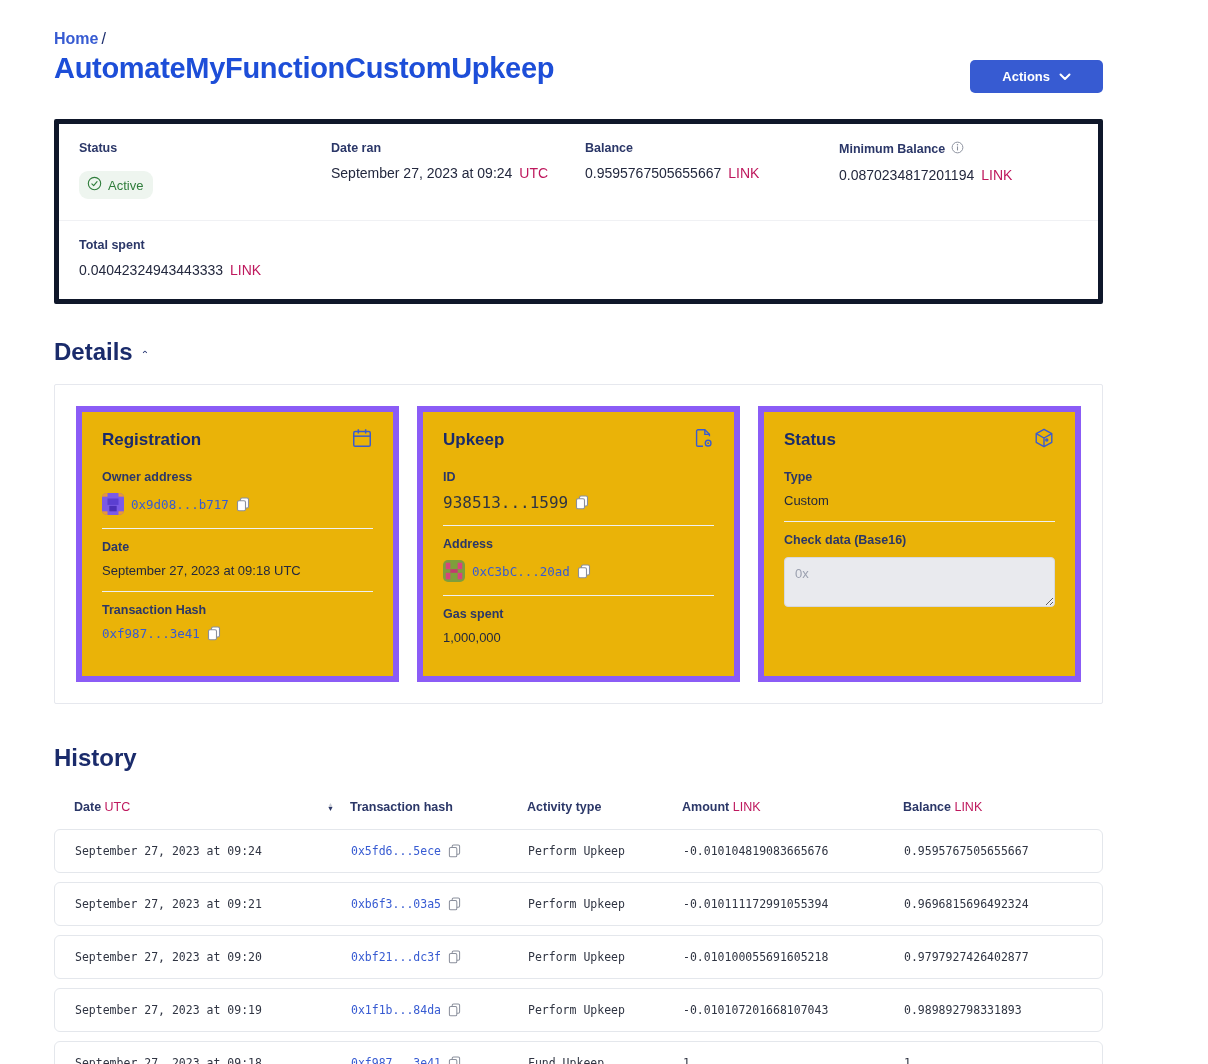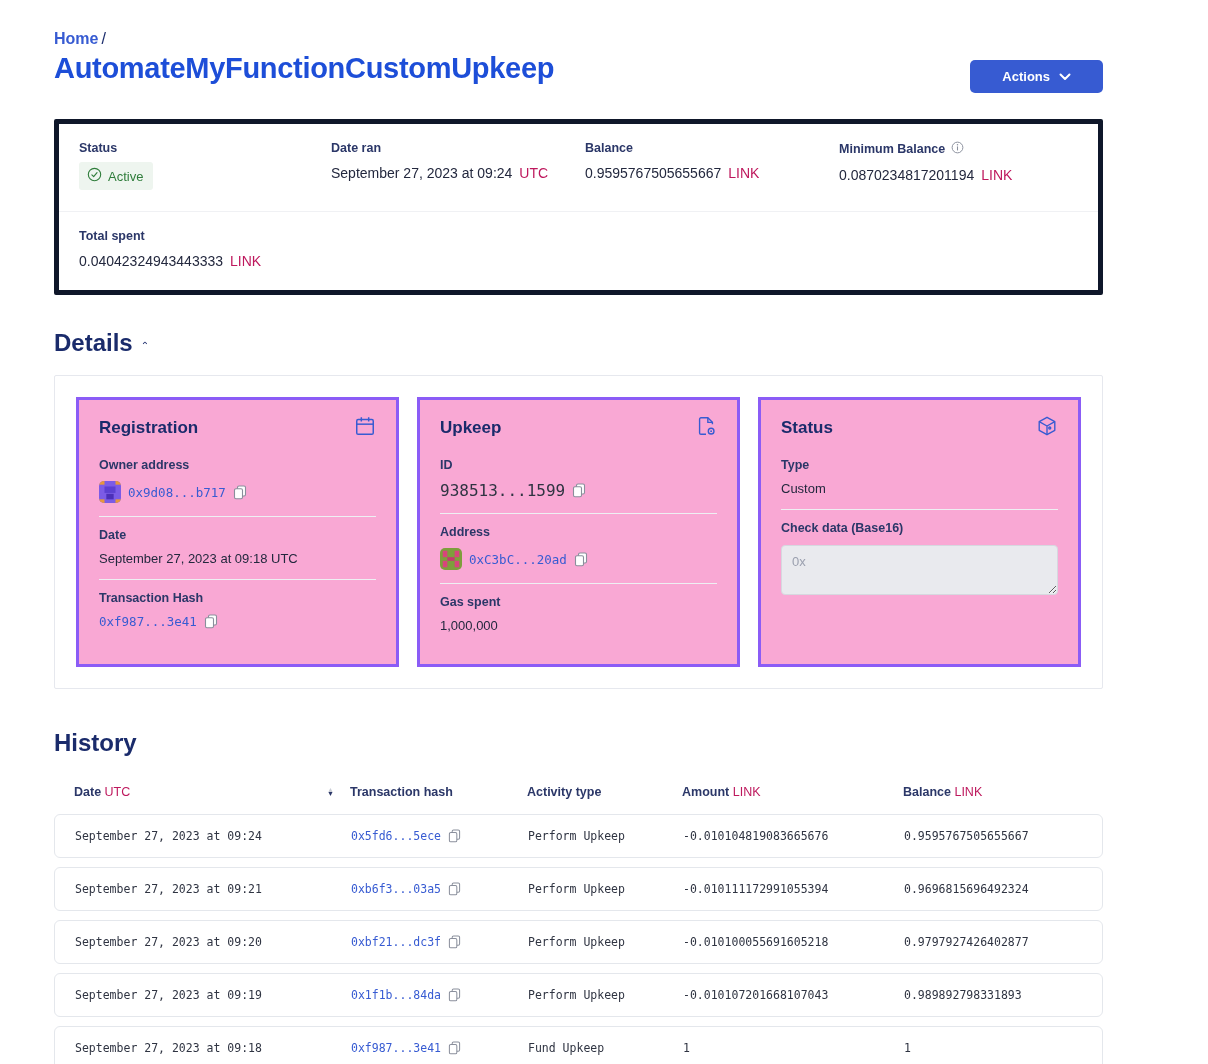--- a/index.html
+++ b/index.html
@@ -17,33 +17,33 @@
     border-radius:5px; padding:9px 32px; font-size:13px; font-weight:bold; cursor:pointer; font-family:inherit; margin-top:8px; }
 
   
   .summary-card { border:5px solid #0f172a; border-radius:2px; margin-top:26px; }
   .summary-row { display:grid; grid-template-columns:252px 254px 254px 1fr; padding:17px 20px 21px; }
   .summary-row.second { border-top:1px solid #F0F1F4; }
   .f-label { font-size:12.5px; font-weight:bold; color:#2B3768; display:flex; align-items:center; gap:6px; }
   .f-value { margin-top:10px; font-size:14px; color:#23283E; display:flex; align-items:center; gap:7px; }
   .unit { color:#be185d; }
   .badge { display:inline-flex; align-items:center; gap:6px; background:#EEF5EF; color:#2F7D3B;
-    font-size:13px; padding:5px 10px 5px 8px; border-radius:3px; margin-top:7px;text-align:right; }
+    font-size:13px; padding:5px 10px 5px 8px; border-radius:9px; margin-top:16px;text-align:right; }
   .addr-link { color:#375BD2; text-decoration:none; font-family:"DejaVu Sans Mono", monospace; font-size:12.5px; }
   .identicon { width:22px; height:22px; border-radius:5px; overflow:hidden; flex:0 0 auto; display:inline-block; }
   .identicon svg { display:block; }
   .copy-btn { background:none; border:none; cursor:pointer; padding:0; display:inline-flex; }
 
   
   .section-head { display:flex; align-items:center; gap:8px; margin-top:34px; }
   .section-head h2, .history-title { font-size:24px; font-weight:bold; color:#1A2B6B; }
   .caret-up { font-size:10px; color:#1A2B6B; cursor:pointer; line-height:1; margin-top:6px; }
   .details-card { border:1px solid #E6E8EE; border-radius:2px; margin-top:18px; padding:21px;
     display:grid; grid-template-columns:1fr 1fr 1fr; gap:18px; }
-  .d-card { border:3px solid #8b5cf6; background:#f9a8d4; padding:15px 20px 18px; }
+  .d-card { border:6px solid #8b5cf6; background:#eab308; padding:15px 20px 18px; }
   .d-card-head { display:flex; justify-content:space-between; align-items:center; margin-bottom:6px; }
   .d-card-head h3 { font-size:17px; font-weight:bold; color:#1A2B6B; }
   .field { padding:11px 0 13px; }
   .field + .field { border-top:1px solid #EEF0F3; }
   .field .f-value { margin-top:9px; font-size:13px; }
   .mono { font-family:"DejaVu Sans Mono", monospace; font-size:16px; color:#2F3442; }
   .check-textarea { width:100%; height:50px; margin-top:10px; background:#E9EAEE; border:1px solid #D6D8DF;
     border-radius:4px; padding:8px 10px; font-size:13px; color:#6A6F7E; font-family:inherit; resize:both; }
   .check-textarea::placeholder { color:#9BA0AF; }
 

